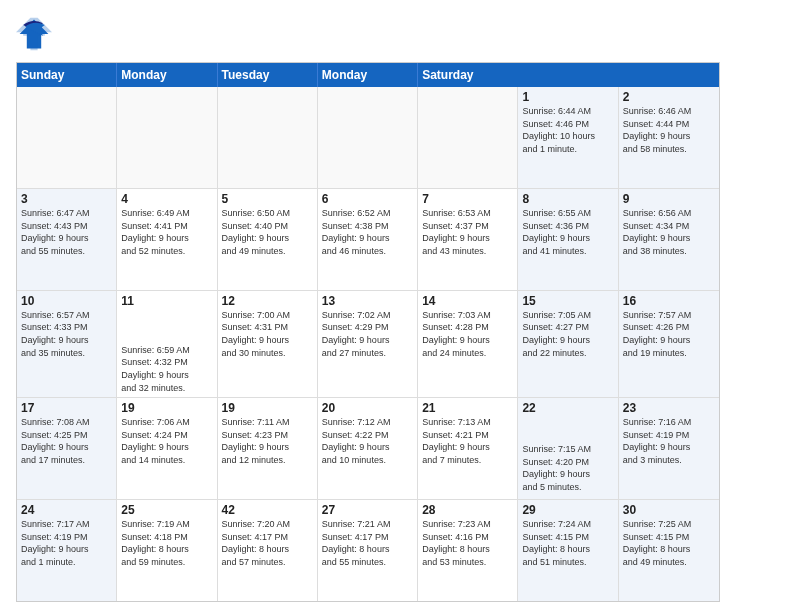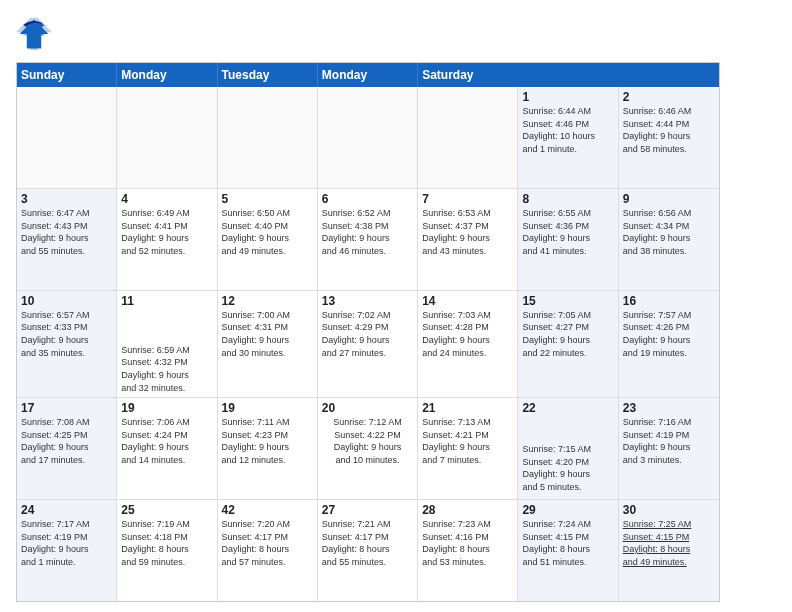--- a/index.html
+++ b/index.html
@@ -280,21 +280,21 @@
           </div>
           <div class="cal-cell">
             <span class="day-number">19</span>
             <div class="cell-text" style="white-space: pre-line;">Sunrise: 7:11 AM
 Sunset: 4:23 PM
 Daylight: 9 hours
 and 12 minutes.</div>
           </div>
           <div class="cal-cell">
             <span class="day-number">20</span>
-            <div class="cell-text" style="white-space: pre-line; text-align: center;">Sunrise: 7:12 AM
+            <div class="cell-text" style="white-space: pre-line;">Sunrise: 7:12 AM
 Sunset: 4:22 PM
 Daylight: 9 hours
 and 10 minutes.</div>
           </div>
           <div class="cal-cell">
             <span class="day-number">21</span>
             <div class="cell-text" style="white-space: pre-line;">Sunrise: 7:13 AM
 Sunset: 4:21 PM
 Daylight: 9 hours
 and 7 minutes.</div>
@@ -352,21 +352,21 @@
           </div>
           <div class="cal-cell weekend">
             <span class="day-number">29</span>
             <div class="cell-text" style="white-space: pre-line;">Sunrise: 7:24 AM
 Sunset: 4:15 PM
 Daylight: 8 hours
 and 51 minutes.</div>
           </div>
           <div class="cal-cell weekend">
             <span class="day-number">30</span>
-            <div class="cell-text" style="white-space: pre-line; text-decoration: underline;">Sunrise: 7:25 AM
+            <div class="cell-text" style="white-space: pre-line;">Sunrise: 7:25 AM
 Sunset: 4:15 PM
 Daylight: 8 hours
 and 49 minutes.</div>
           </div>
         </div>
       </div>
   </div>
 </div>
 
 </body></html>

